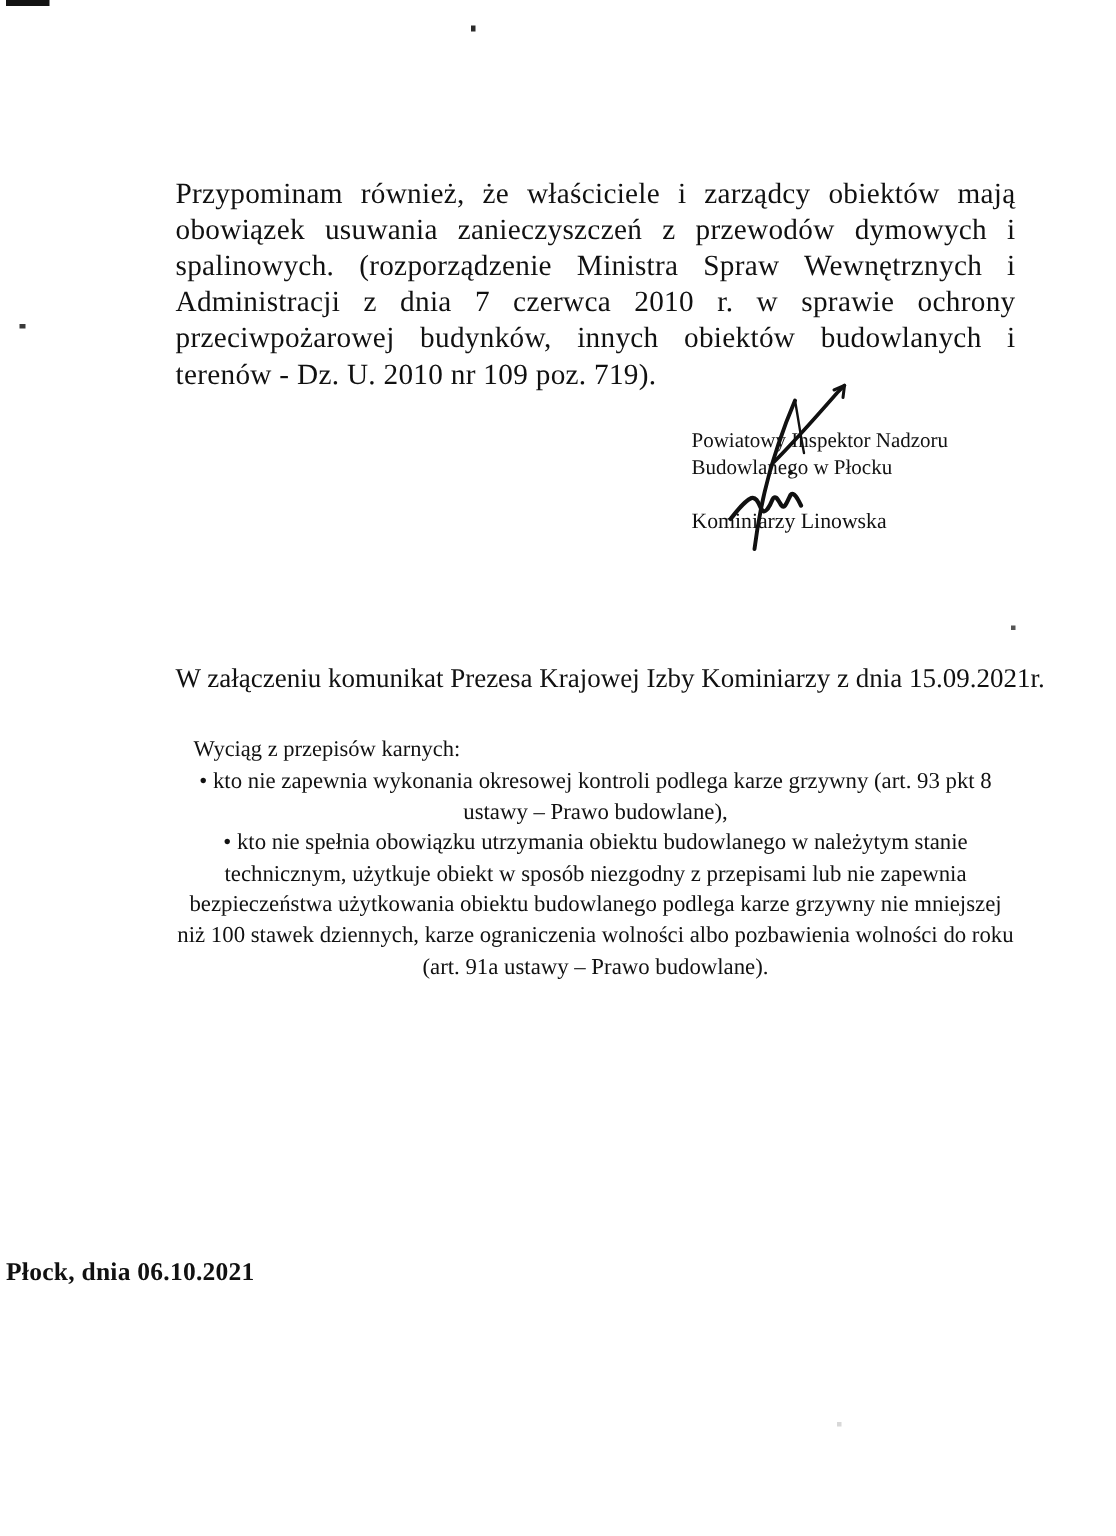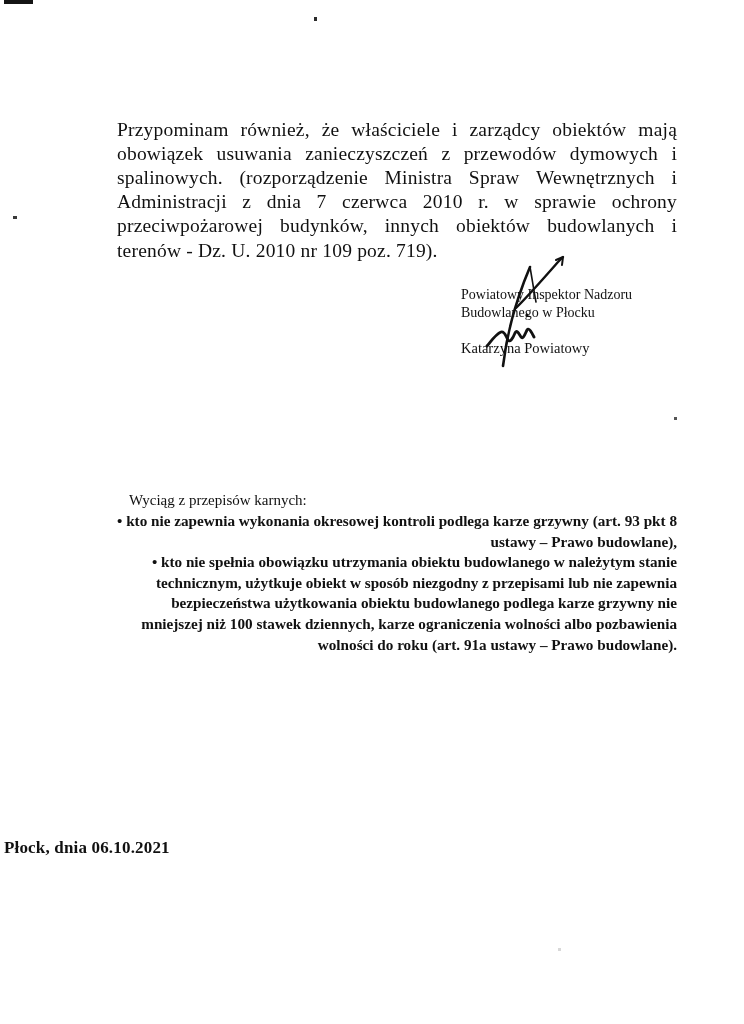--- a/index.html
+++ b/index.html
@@ -87,24 +87,24 @@
     top: 491px;
     width: 560px;
   }
   #penalties-heading {
     font-size: 15px;
     line-height: 19px;
     margin-bottom: 1px;
     margin-left: 12px;
   }
   .penalty-item {
-    font-weight: bold;
+    font-weight: normal;
     font-size: 15.2px;
     line-height: 20.6px;
-    text-align: right;
+    text-align: center;
   }
 
   
   #footer-date {
     position: absolute;
     left: 0;
     top: 838px;
     width: 744px;
     text-align: left;
     font-weight: bold;
@@ -123,35 +123,36 @@
   <div class="artifact" id="speck-right"></div>
   <div class="artifact" id="speck-lower"></div>
 
   <p id="intro-paragraph">Przypominam również, że właściciele i zarządcy obiektów mają obowiązek usuwania zanieczyszczeń z przewodów dymowych i spalinowych. (rozporządzenie Ministra Spraw Wewnętrznych i Administracji z dnia 7 czerwca 2010 r. w sprawie ochrony przeciwpożarowej budynków, innych obiektów budowlanych i terenów - Dz. U. 2010 nr 109 poz. 719).</p>
 
   <div id="signature-block">
     <div>Powiatowy Inspektor Nadzoru</div>
     <div>Budowlanego w Płocku</div>
   </div>
 
-  <div id="signatory-name">Katarzyna Powiatowy</div>
+  <div id="signatory-name">Kominiarzy Linowska</div>
 
   <svg id="handwritten-signature" viewBox="0 0 120 115">
     <g fill="none" stroke="#111111" stroke-linecap="round" stroke-linejoin="round">
       <path d="M33 112 C 36 88, 42 62, 49 42 C 53 30, 57 20, 60 13" stroke-width="2.6"></path>
       <path d="M60 13 C 62 24, 64 38, 66 48" stroke-width="1.6"></path>
       <path d="M46 54 C 58 42, 74 24, 88 8 L 93 3" stroke-width="2.4"></path>
       <path d="M93 3 L 86 6 M93 3 L 92 11" stroke-width="2"></path>
       <path d="M17 92 C 22 86, 26 80, 31 78 C 35 77, 36 83, 38 86
                C 40 89, 43 84, 45 79 C 47 75, 49 80, 51 83
                C 53 86, 55 80, 57 76 C 59 73, 62 79, 64 83" stroke-width="2.8"></path>
       <circle cx="57" cy="61" r="1.6" fill="#111111" stroke="none"></circle>
     </g>
   </svg>
 
+  <p id="attachment-note">W załączeniu komunikat Prezesa Krajowej Izby Kominiarzy z dnia 15.09.2021r.</p>
 
   <div id="penalties-section">
     <div id="penalties-heading">Wyciąg z przepisów karnych:</div>
     <div class="penalty-item">• kto nie zapewnia wykonania okresowej kontroli podlega karze grzywny (art. 93 pkt 8 ustawy – Prawo budowlane),</div>
     <div class="penalty-item">• kto nie spełnia obowiązku utrzymania obiektu budowlanego w należytym stanie technicznym, użytkuje obiekt w sposób niezgodny z przepisami lub nie zapewnia bezpieczeństwa użytkowania obiektu budowlanego podlega karze grzywny nie mniejszej niż 100 stawek dziennych, karze ograniczenia wolności albo pozbawienia wolności do roku (art. 91a ustawy – Prawo budowlane).</div>
   </div>
 
   <div id="footer-date">Płock, dnia 06.10.2021</div>
 
 </div>

